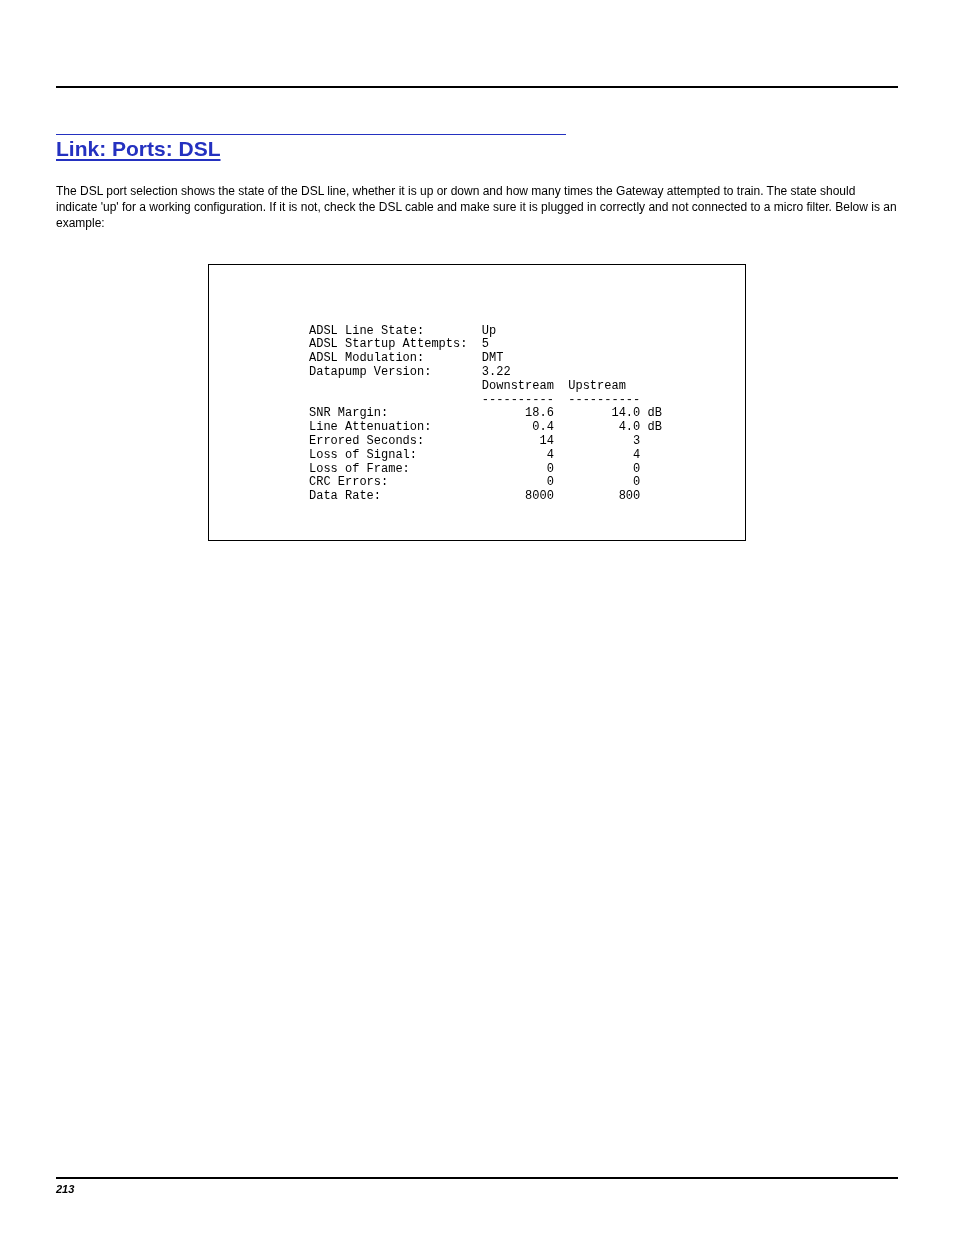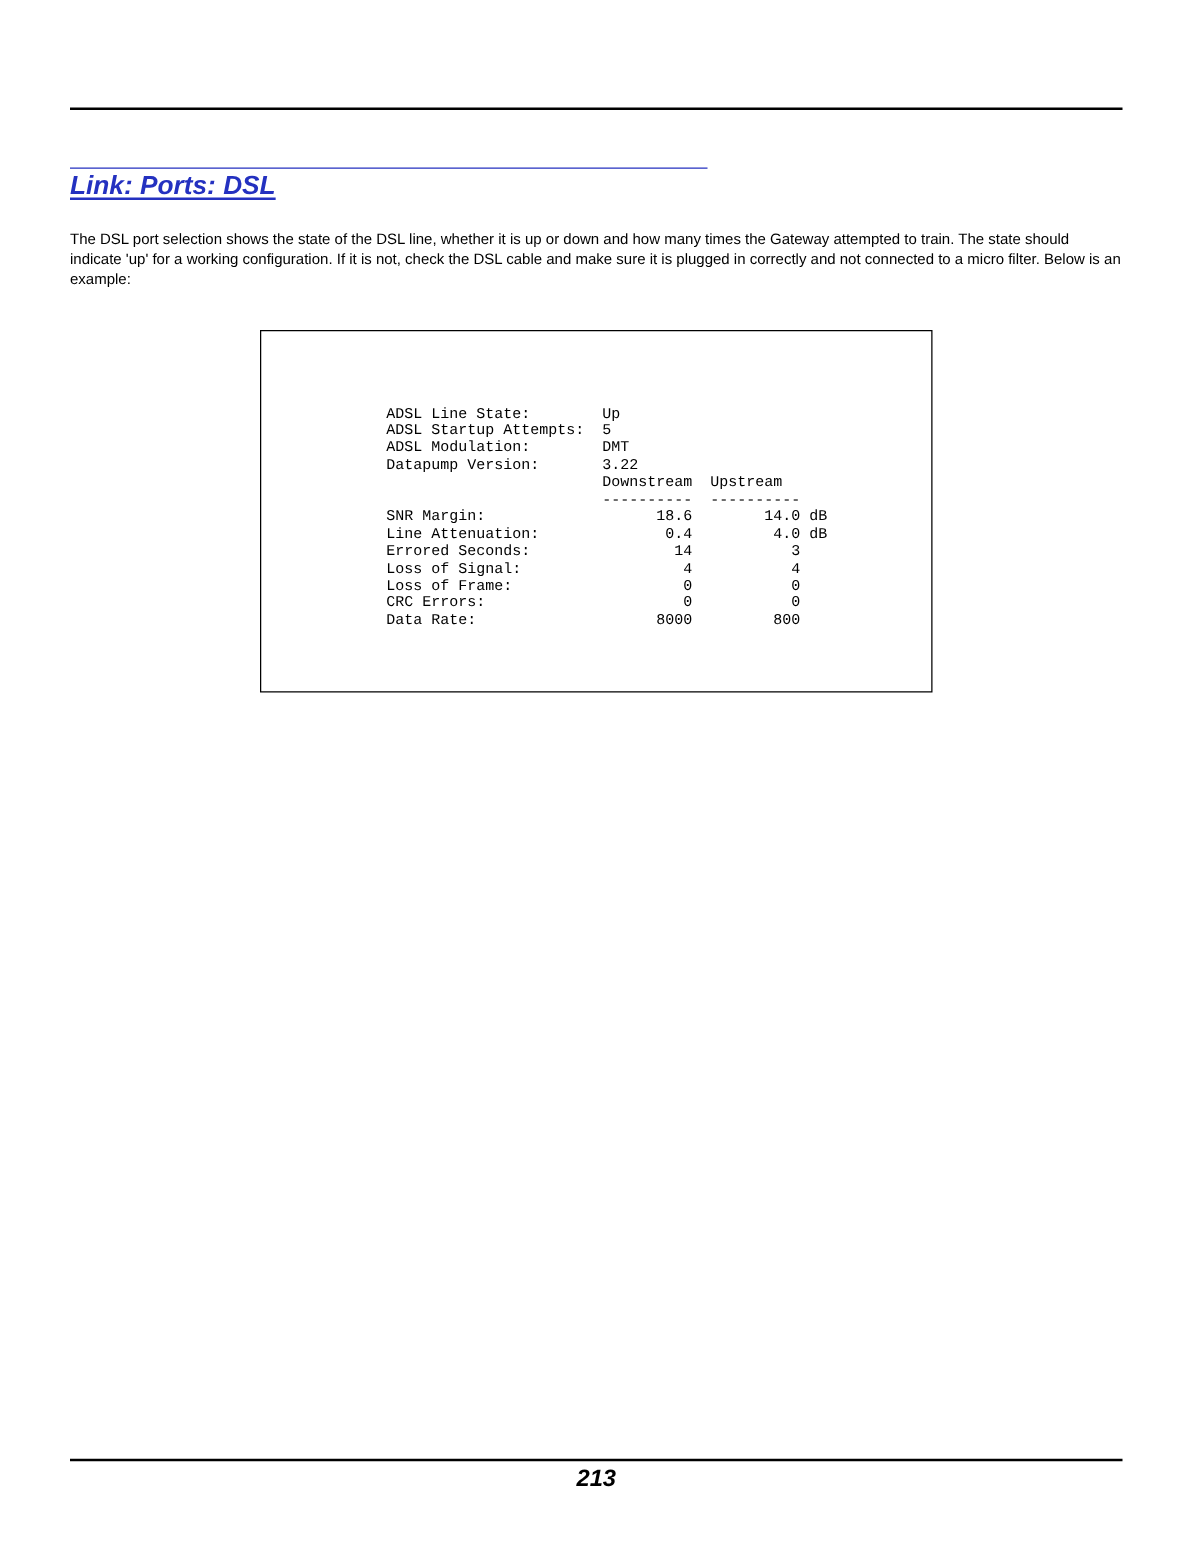--- a/index.html
+++ b/index.html
@@ -25,58 +25,57 @@
     margin-bottom: 22px;
   }
   .heading-rule {
     border-top: 1px solid #2431c0;
     width: 510px;
     margin-bottom: 2px;
   }
   .heading {
     font-size: 21px;
     font-weight: bold;
-    font-style: italic;
     color: #2431c0;
     text-decoration: underline;
     text-underline-offset: 3px;
   }
   .body-text {
     font-size: 12px;
     line-height: 1.35;
   }
   .terminal-box {
     width: 538px;
     margin: 32px auto 0 auto;
     border: 1px solid #000;
-    padding: 48px 20px 37px 100px;
+    padding: 48px 20px 24px 100px;
     box-sizing: border-box;
   }
   .terminal {
     font-family: "Courier New", Courier, monospace;
     font-size: 12px;
     line-height: 1.15;
     white-space: pre;
     color: #000;
   }
   .footer {
     position: absolute;
     left: 56px;
     right: 56px;
     bottom: 40px;
   }
   .footer-rule {
     border-top: 2px solid #000;
     margin-bottom: 4px;
   }
   .page-num {
-    text-align: center;
+    text-align: left;
     font-weight: bold;
     font-style: italic;
-    font-size: 19px;
+    font-size: 11px;
   }
 </style>
 </head>
 <body>
 
 <div class="page">
   <div class="top-rule"></div>
 
   <div class="heading-wrap">
     <div class="heading-rule"></div>

